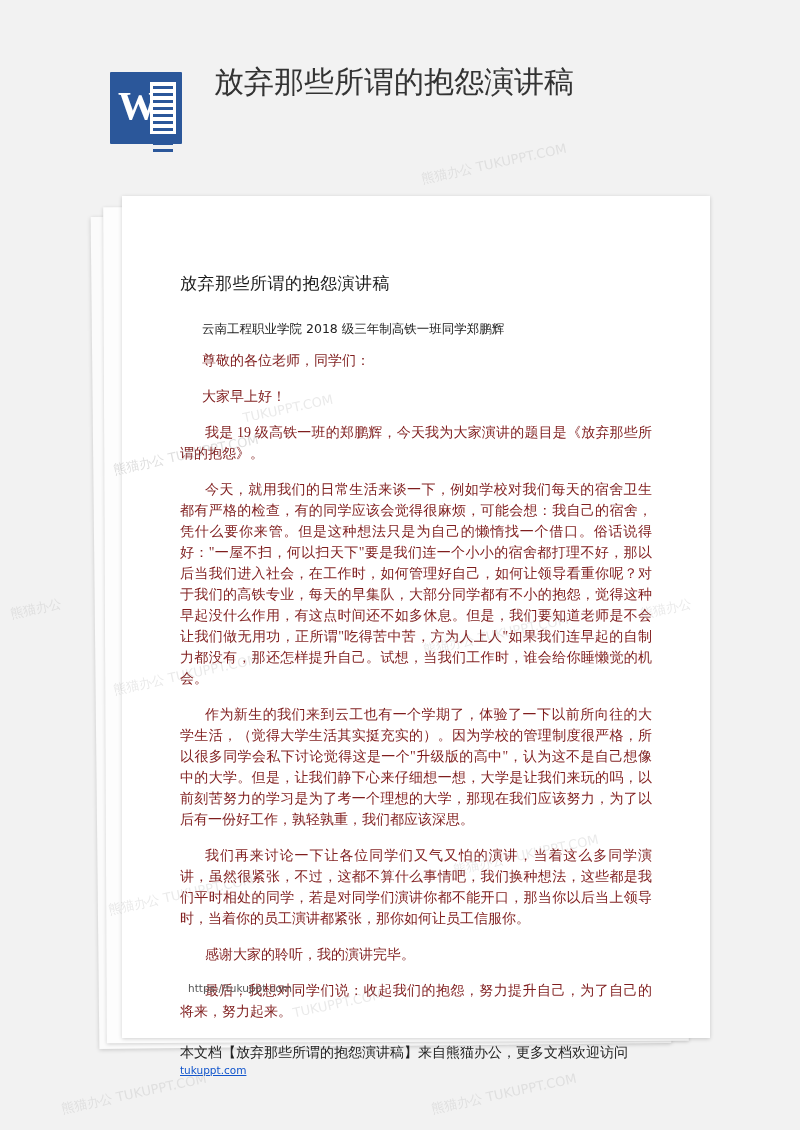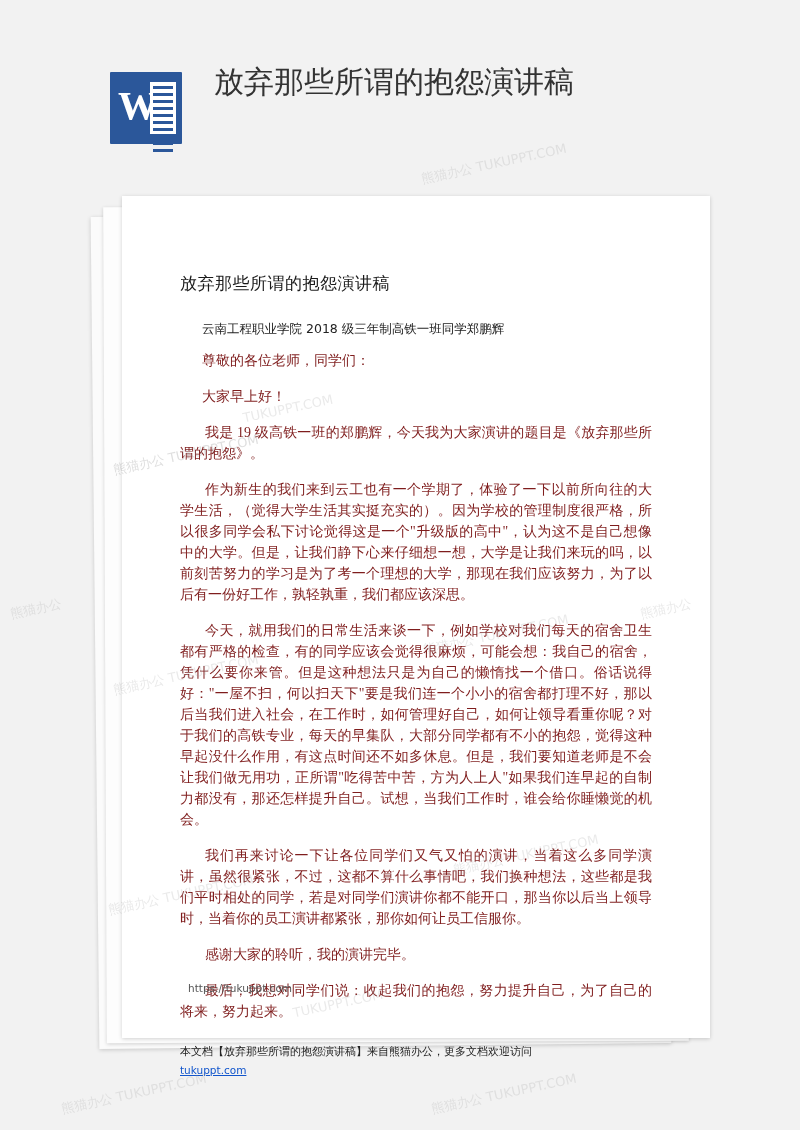--- a/index.html
+++ b/index.html
@@ -133,21 +133,21 @@
     margin: 0 0 15px 0;
     text-align: justify;
     text-indent: 25px;
     font-family: Liberation Serif, serif;
   }
   p.noindent {
     text-indent: 0;
     margin-left: 22px;
   }
   .footer-note {
-    font-size: 11px;
+    font-size: 14px;
     line-height: 16px;
     color: #222222;
     margin-top: 22px;
     font-family: "DejaVu Sans", sans-serif;
   }
   .footer-link {
     color: #1155cc;
     text-decoration: underline;
     font-size: 10.5px;
     display: inline-block;
@@ -205,22 +205,22 @@
   <div class="sheet sheet-main">
     <div class="page-inner">
 
       <div class="page-title">放弃那些所谓的抱怨演讲稿</div>
 
       <div class="byline">云南工程职业学院 2018 级三年制高铁一班同学郑鹏辉</div>
 
       <p class="body noindent">尊敬的各位老师，同学们：</p>
       <p class="body noindent">大家早上好！</p>
       <p class="body">我是 19 级高铁一班的郑鹏辉，今天我为大家演讲的题目是《放弃那些所谓的抱怨》。</p>
+      <p class="body">今天，就用我们的日常生活来谈一下，例如学校对我们每天的宿舍卫生都有严格的检查，有的同学应该会觉得很麻烦，可能会想：我自己的宿舍，凭什么要你来管。但是这种想法只是为自己的懒惰找一个借口。俗话说得好："一屋不扫，何以扫天下"要是我们连一个小小的宿舍都打理不好，那以后当我们进入社会，在工作时，如何管理好自己，如何让领导看重你呢？对于我们的高铁专业，每天的早集队，大部分同学都有不小的抱怨，觉得这种早起没什么作用，有这点时间还不如多休息。但是，我们要知道老师是不会让我们做无用功，正所谓"吃得苦中苦，方为人上人"如果我们连早起的自制力都没有，那还怎样提升自己。试想，当我们工作时，谁会给你睡懒觉的机会。</p>
       <p class="body">作为新生的我们来到云工也有一个学期了，体验了一下以前所向往的大学生活，（觉得大学生活其实挺充实的）。因为学校的管理制度很严格，所以很多同学会私下讨论觉得这是一个"升级版的高中"，认为这不是自己想像中的大学。但是，让我们静下心来仔细想一想，大学是让我们来玩的吗，以前刻苦努力的学习是为了考一个理想的大学，那现在我们应该努力，为了以后有一份好工作，孰轻孰重，我们都应该深思。</p>
-      <p class="body">今天，就用我们的日常生活来谈一下，例如学校对我们每天的宿舍卫生都有严格的检查，有的同学应该会觉得很麻烦，可能会想：我自己的宿舍，凭什么要你来管。但是这种想法只是为自己的懒惰找一个借口。俗话说得好："一屋不扫，何以扫天下"要是我们连一个小小的宿舍都打理不好，那以后当我们进入社会，在工作时，如何管理好自己，如何让领导看重你呢？对于我们的高铁专业，每天的早集队，大部分同学都有不小的抱怨，觉得这种早起没什么作用，有这点时间还不如多休息。但是，我们要知道老师是不会让我们做无用功，正所谓"吃得苦中苦，方为人上人"如果我们连早起的自制力都没有，那还怎样提升自己。试想，当我们工作时，谁会给你睡懒觉的机会。</p>
       <p class="body">我们再来讨论一下让各位同学们又气又怕的演讲，当着这么多同学演讲，虽然很紧张，不过，这都不算什么事情吧，我们换种想法，这些都是我们平时相处的同学，若是对同学们演讲你都不能开口，那当你以后当上领导时，当着你的员工演讲都紧张，那你如何让员工信服你。</p>
       <p class="body">感谢大家的聆听，我的演讲完毕。</p>
       <p class="body">最后，我想对同学们说：收起我们的抱怨，努力提升自己，为了自己的将来，努力起来。</p>
 
       <div class="footer-note">本文档【放弃那些所谓的抱怨演讲稿】来自熊猫办公，更多文档欢迎访问</div>
       <a class="footer-link" href="#">tukuppt.com</a>
     </div>
 
     <div class="page-url">https://tukuppt.com</div>
 

